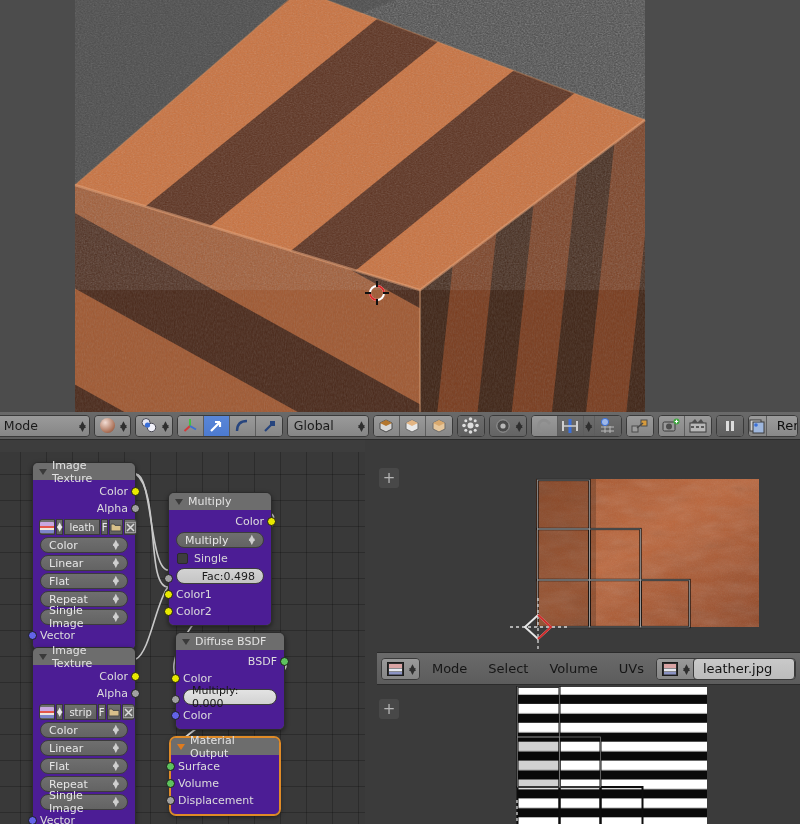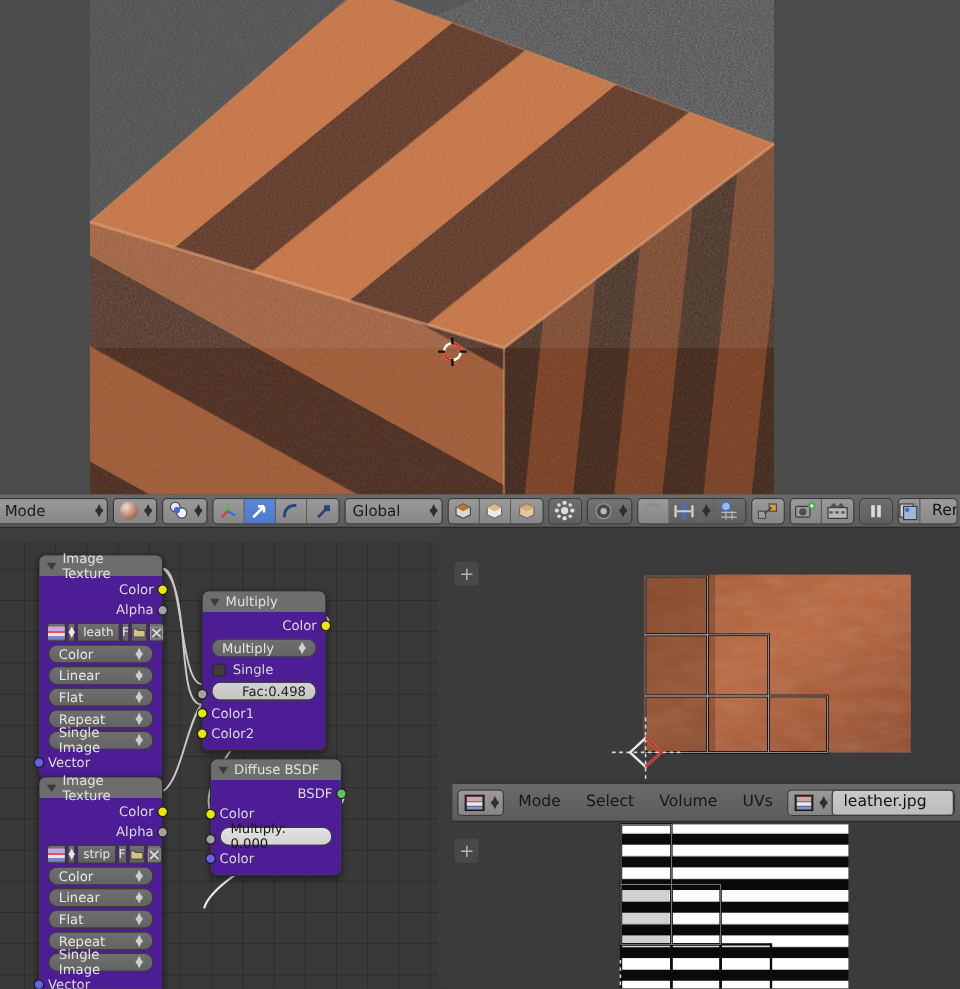--- a/index.html
+++ b/index.html
@@ -714,20 +714,40 @@
             <span>Multiply: 0.000</span>
           </div>
         </div>
         <div class="row">
           <span class="sock left s-blue"></span>
           <span>Color</span>
         </div>
       </div>
     </div>
 
+    <div class="node sel" style="left:170px; top:285px; width:110px;">
+      <div class="node-head">
+        <span class="tri orange"></span>
+        <span>Material Output</span>
+      </div>
+      <div class="node-body">
+        <div class="row">
+          <span class="sock left s-green"></span>
+          <span>Surface</span>
+        </div>
+        <div class="row">
+          <span class="sock left s-green"></span>
+          <span>Volume</span>
+        </div>
+        <div class="row">
+          <span class="sock left s-grey"></span>
+          <span>Displacement</span>
+        </div>
+      </div>
+    </div>
   </div>
 
   <div id="node-scroll-v">
     <div class="thumb"></div>
   </div>
   <div id="nodesplit-h"></div>
 
   <div id="uvtop">
     <svg width="423" height="212" viewBox="0 0 423 212">
       <defs>

